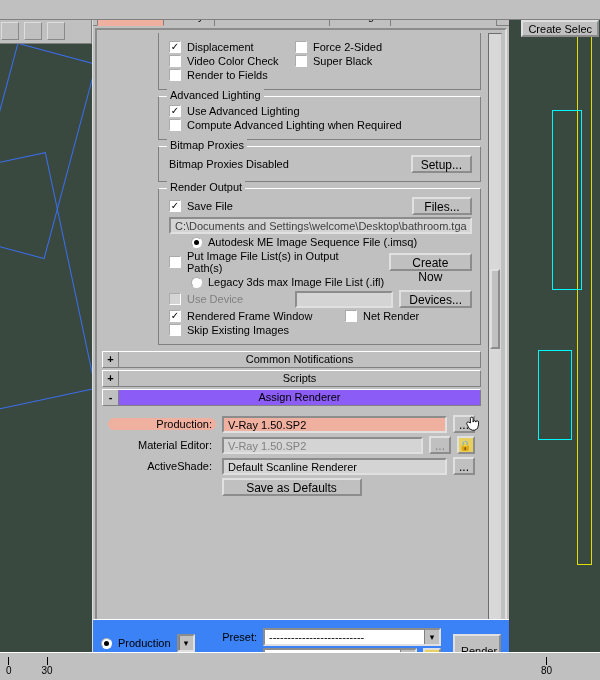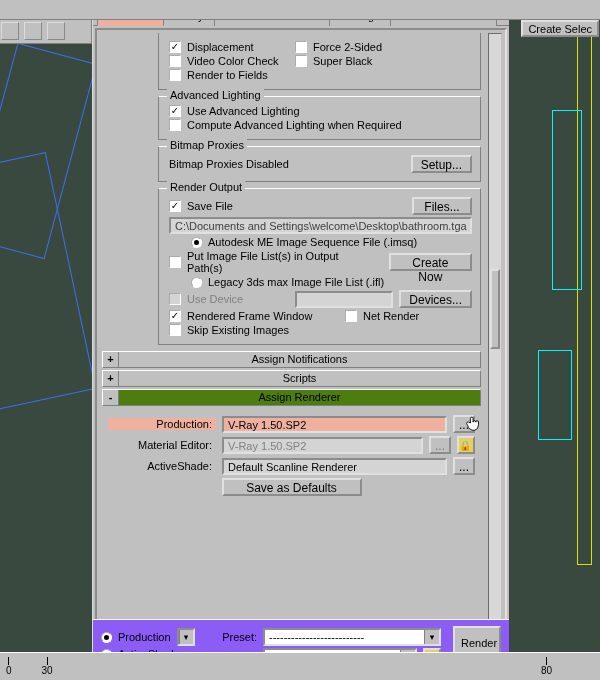--- a/index.html
+++ b/index.html
@@ -199,47 +199,47 @@
   }
   .rollup .pm {
     width: 16px; text-align: center;
     border-right: 1px solid #808080;
     font-weight: bold;
     line-height: 14px;
   }
   .rollup .lbl {
     flex: 1; text-align: center; line-height: 14px;
   }
-  .rollup.hi .lbl { background: #4d7c0f; }
+  .rollup.hi .lbl { background: #8b5cf6; }
 
   .assign {
     padding: 4px 6px 8px 6px;
   }
   .assign-row {
     display: flex; align-items: center; margin: 3px 0; gap: 6px;
   }
   .assign-row .albl { width: 108px; text-align: right; padding-right: 4px;}
   .assign-row .afld { flex: 1; }
-  .assign-row.hi .albl { background: #f0b0a0; }
+  .assign-row.hi .albl { background: #f0b0a0; border-radius: 6px; }
   .assign-row.hi .afld .textfield { background: #f0b0a0; color: #000;}
   .lock {
     width: 18px; height: 18px;
     border: 2px outset #e0e0e0;
     background: #e8d060;
     display: inline-flex; align-items: center; justify-content: center;
     font-size: 10px;
   }
 
   .bottom {
     border-top: 1px solid #fff;
     padding: 6px 8px;
     display: flex;
-    align-items: flex-start;
+    align-items: flex-end;
     gap: 12px;
-    background: #8b5cf6;
+    background: #3b82f6;
   }
   .bottom .col1 { width: 100px; }
   .bottom .col2 { flex: 1; }
   .bottom .col3 { }
   .dropdown {
     display: inline-flex;
     border: 2px inset #e0e0e0;
     background: #fff;
     height: 18px;
     align-items: stretch;
@@ -425,21 +425,21 @@
               <span class="check">
                 <span class="cb"></span>
                 <span>Skip Existing Images</span>
               </span>
             </div>
         </div>
 
         <div style="margin:2px 2px 0 2px">
           <div class="rollup">
               <div class="pm">+</div>
-              <div class="lbl">Assign Notifications</div>
+              <div class="lbl">Common Notifications</div>
             </div>
           <div class="rollup">
               <div class="pm">+</div>
               <div class="lbl">Scripts</div>
             </div>
           <div class="rollup hi">
               <div class="pm">-</div>
               <div class="lbl">Assign Renderer</div>
             </div>
 

